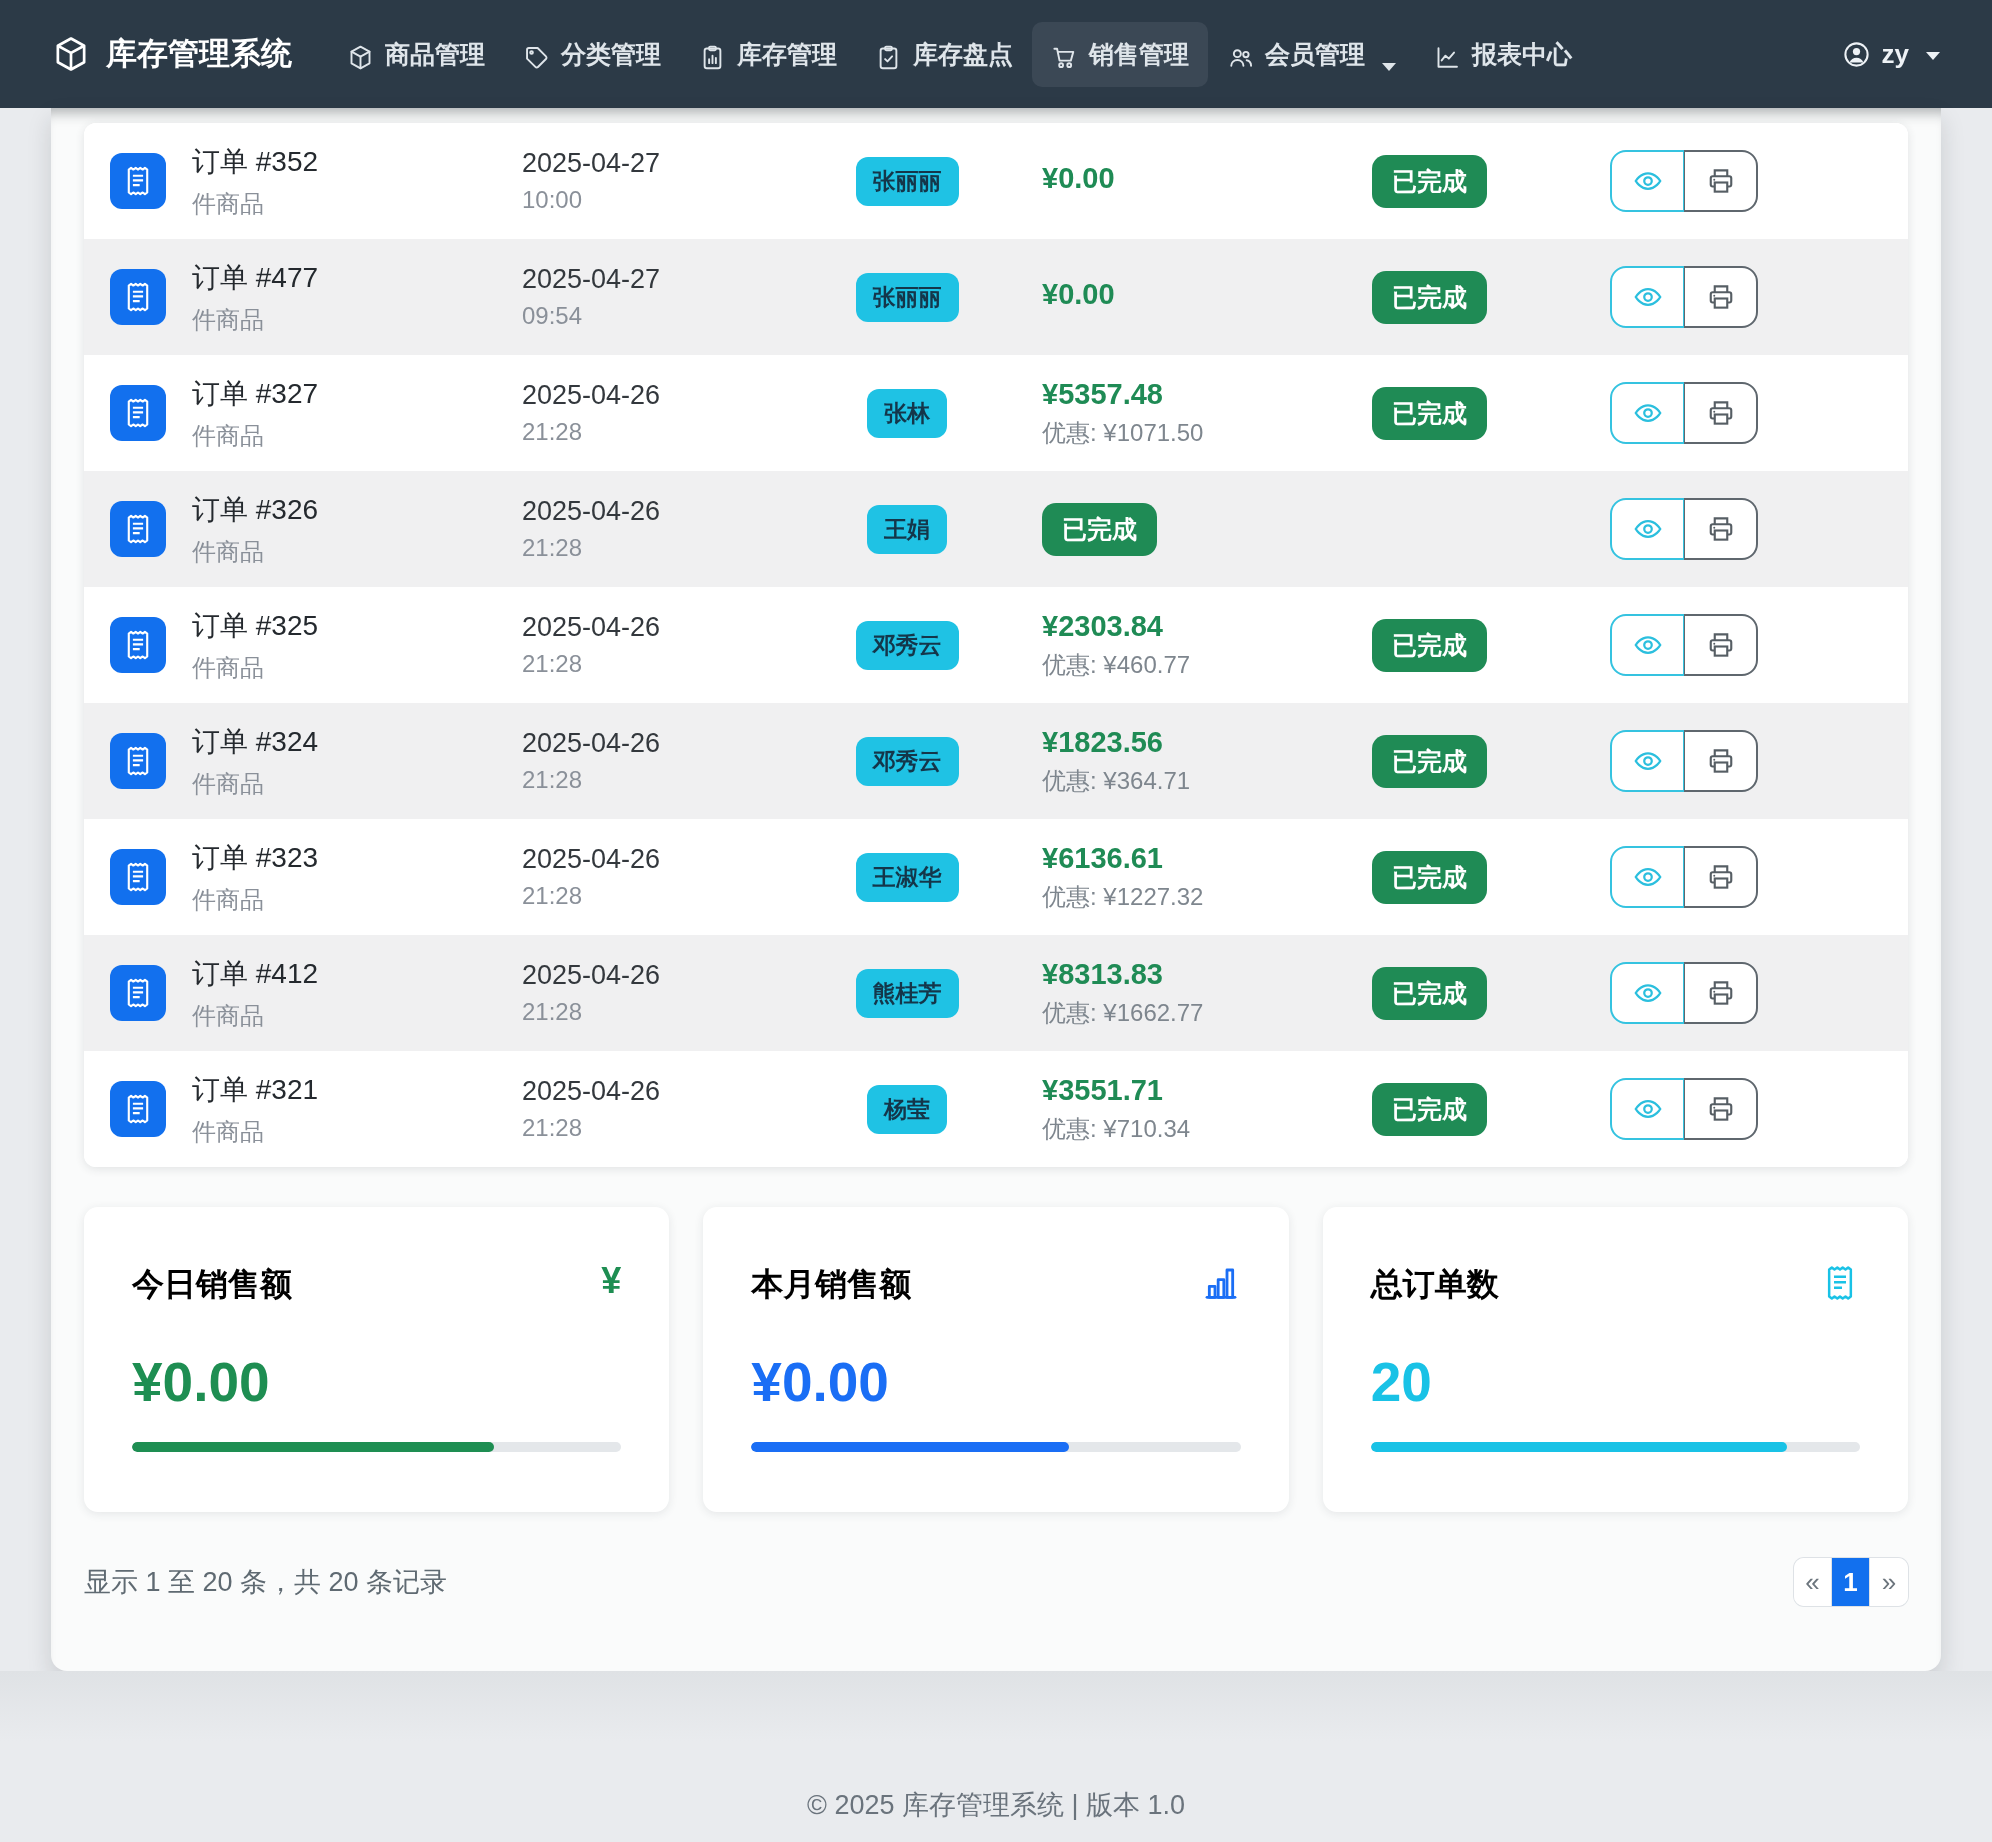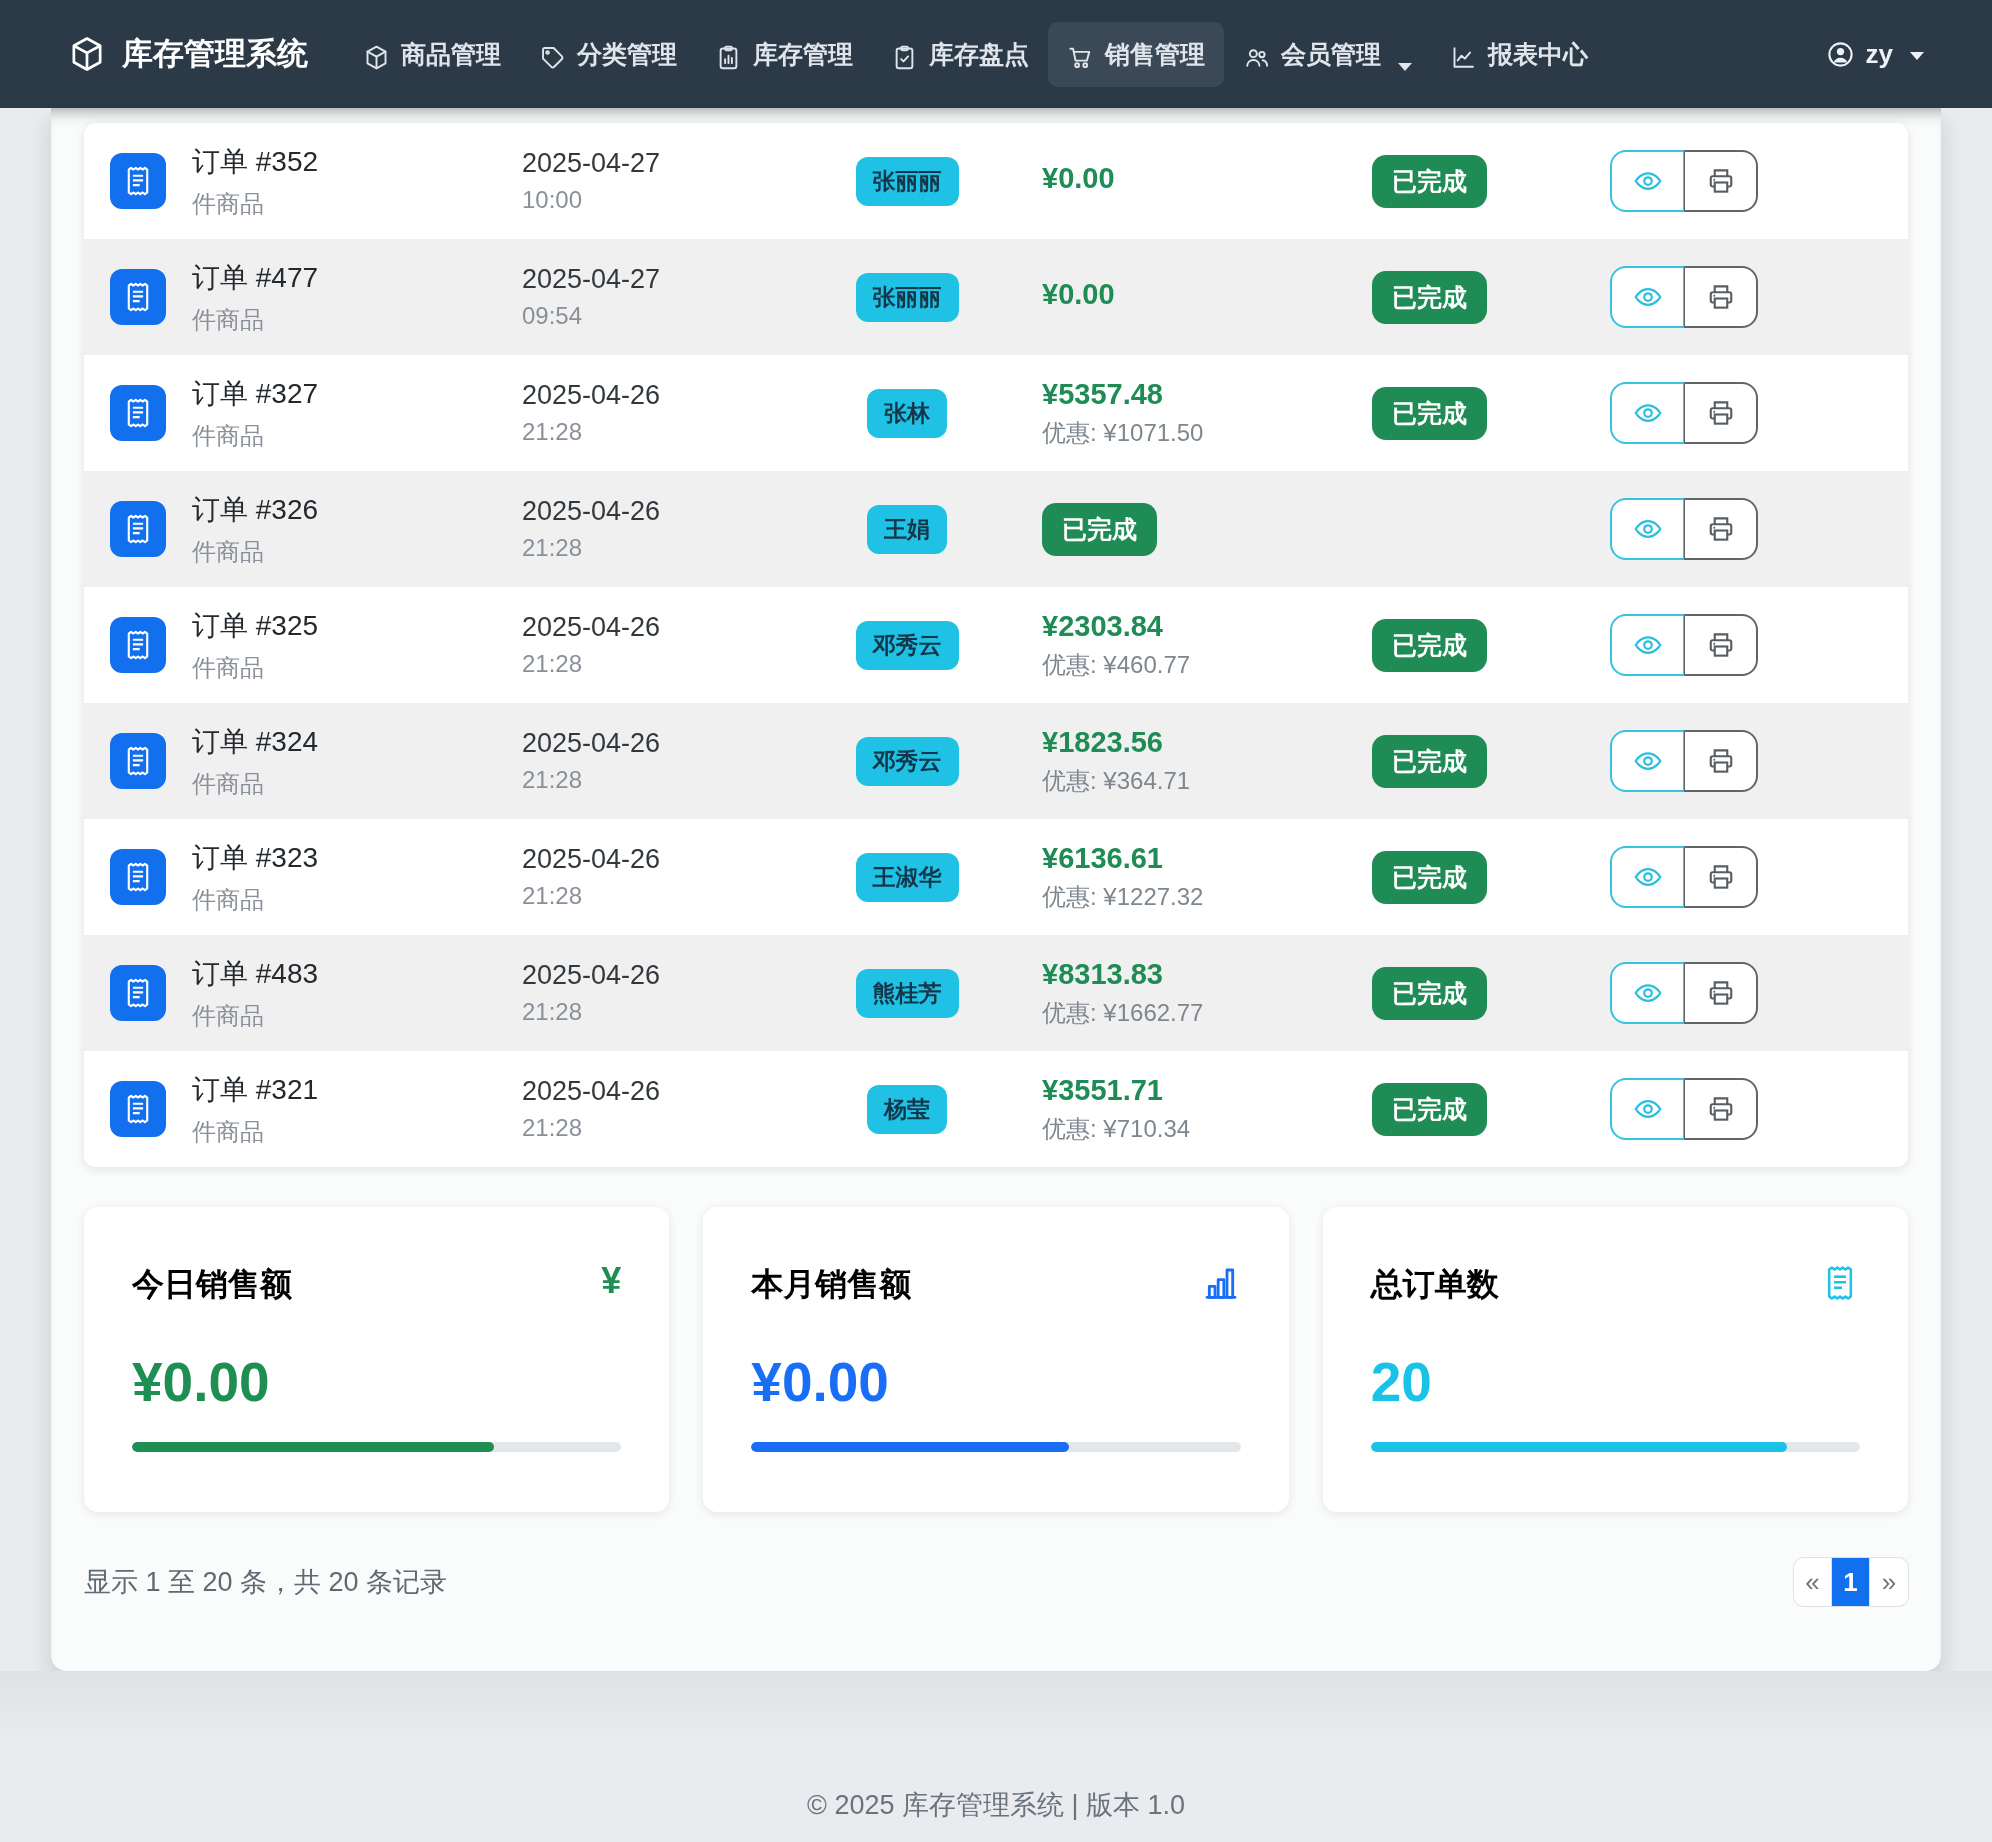--- a/index.html
+++ b/index.html
@@ -12,21 +12,21 @@
     --dark:#2d3238;
     --stripe:#f0f0f1;
     --page-bg:#e9ebee;
   }
   *{box-sizing:border-box;margin:0;padding:0}
   html,body{width:1992px;height:1842px;overflow:hidden}
   body{font-family:"Liberation Sans","DejaVu Sans",sans-serif;background:var(--page-bg);color:var(--dark)}
   svg{display:block}
 
   
-  .navbar{height:108px;background:var(--navbar);display:flex;align-items:center;padding:0 68px;color:#e8edf2}
+  .navbar{height:108px;background:var(--navbar);display:flex;align-items:center;padding:0 52px;color:#e8edf2}
   .brand{display:flex;align-items:center;gap:16px;font-size:31px;font-weight:700;color:#fff;cursor:pointer}
   .brand svg{width:38px;height:38px}
   .nav-items{display:flex;align-items:center;margin-left:36px}
   .nav-item{display:flex;align-items:flex-end;gap:11px;font-size:25px;font-weight:600;color:#dfe5ea;
             padding:16px 19px;border-radius:10px;cursor:pointer;text-decoration:none;white-space:nowrap}
   .nav-item.active{background:var(--navbar-active)}
   .nav-item .nicon svg{width:27px;height:27px}
   .caret{display:inline-block;width:0;height:0;border-left:7px solid transparent;border-right:7px solid transparent;
          border-top:8px solid currentColor;margin-left:6px;margin-top:4px}
   .user-menu{margin-left:auto;display:flex;align-items:center;gap:11px;font-size:26px;font-weight:600;color:#eef2f6;cursor:pointer}
@@ -551,21 +551,21 @@
   <div class="trow alt">
     <div class="cell-icon">
       <div class="tile">
         <svg viewBox="0 0 24 24" fill="none" stroke="currentColor" stroke-width="1.5" stroke-linejoin="round">
           <path d="M5.5 3.9 7.1 2.7 8.7 3.9 10.4 2.7 12 3.9 13.6 2.7 15.3 3.9 16.9 2.7 18.5 3.9 V20.1 L16.9 21.3 15.3 20.1 13.6 21.3 12 20.1 10.4 21.3 8.7 20.1 7.1 21.3 5.5 20.1 Z"></path>
           <path d="M8.4 8.3 H15.6 M8.4 11.6 H15.6 M8.4 14.9 H13.2"></path>
         </svg>
       </div>
     </div>
     <div class="cell-title">
-      <div class="otitle">订单 #483</div>
+      <div class="otitle">订单 #412</div>
       <div class="osub">件商品</div>
     </div>
     <div class="cell-date">
       <div class="odate">2025-04-26</div>
       <div class="otime">21:28</div>
     </div>
     <div class="cell-badge">
       <span class="cust">熊桂芳</span>
     </div>
     <div class="cell-amount">

